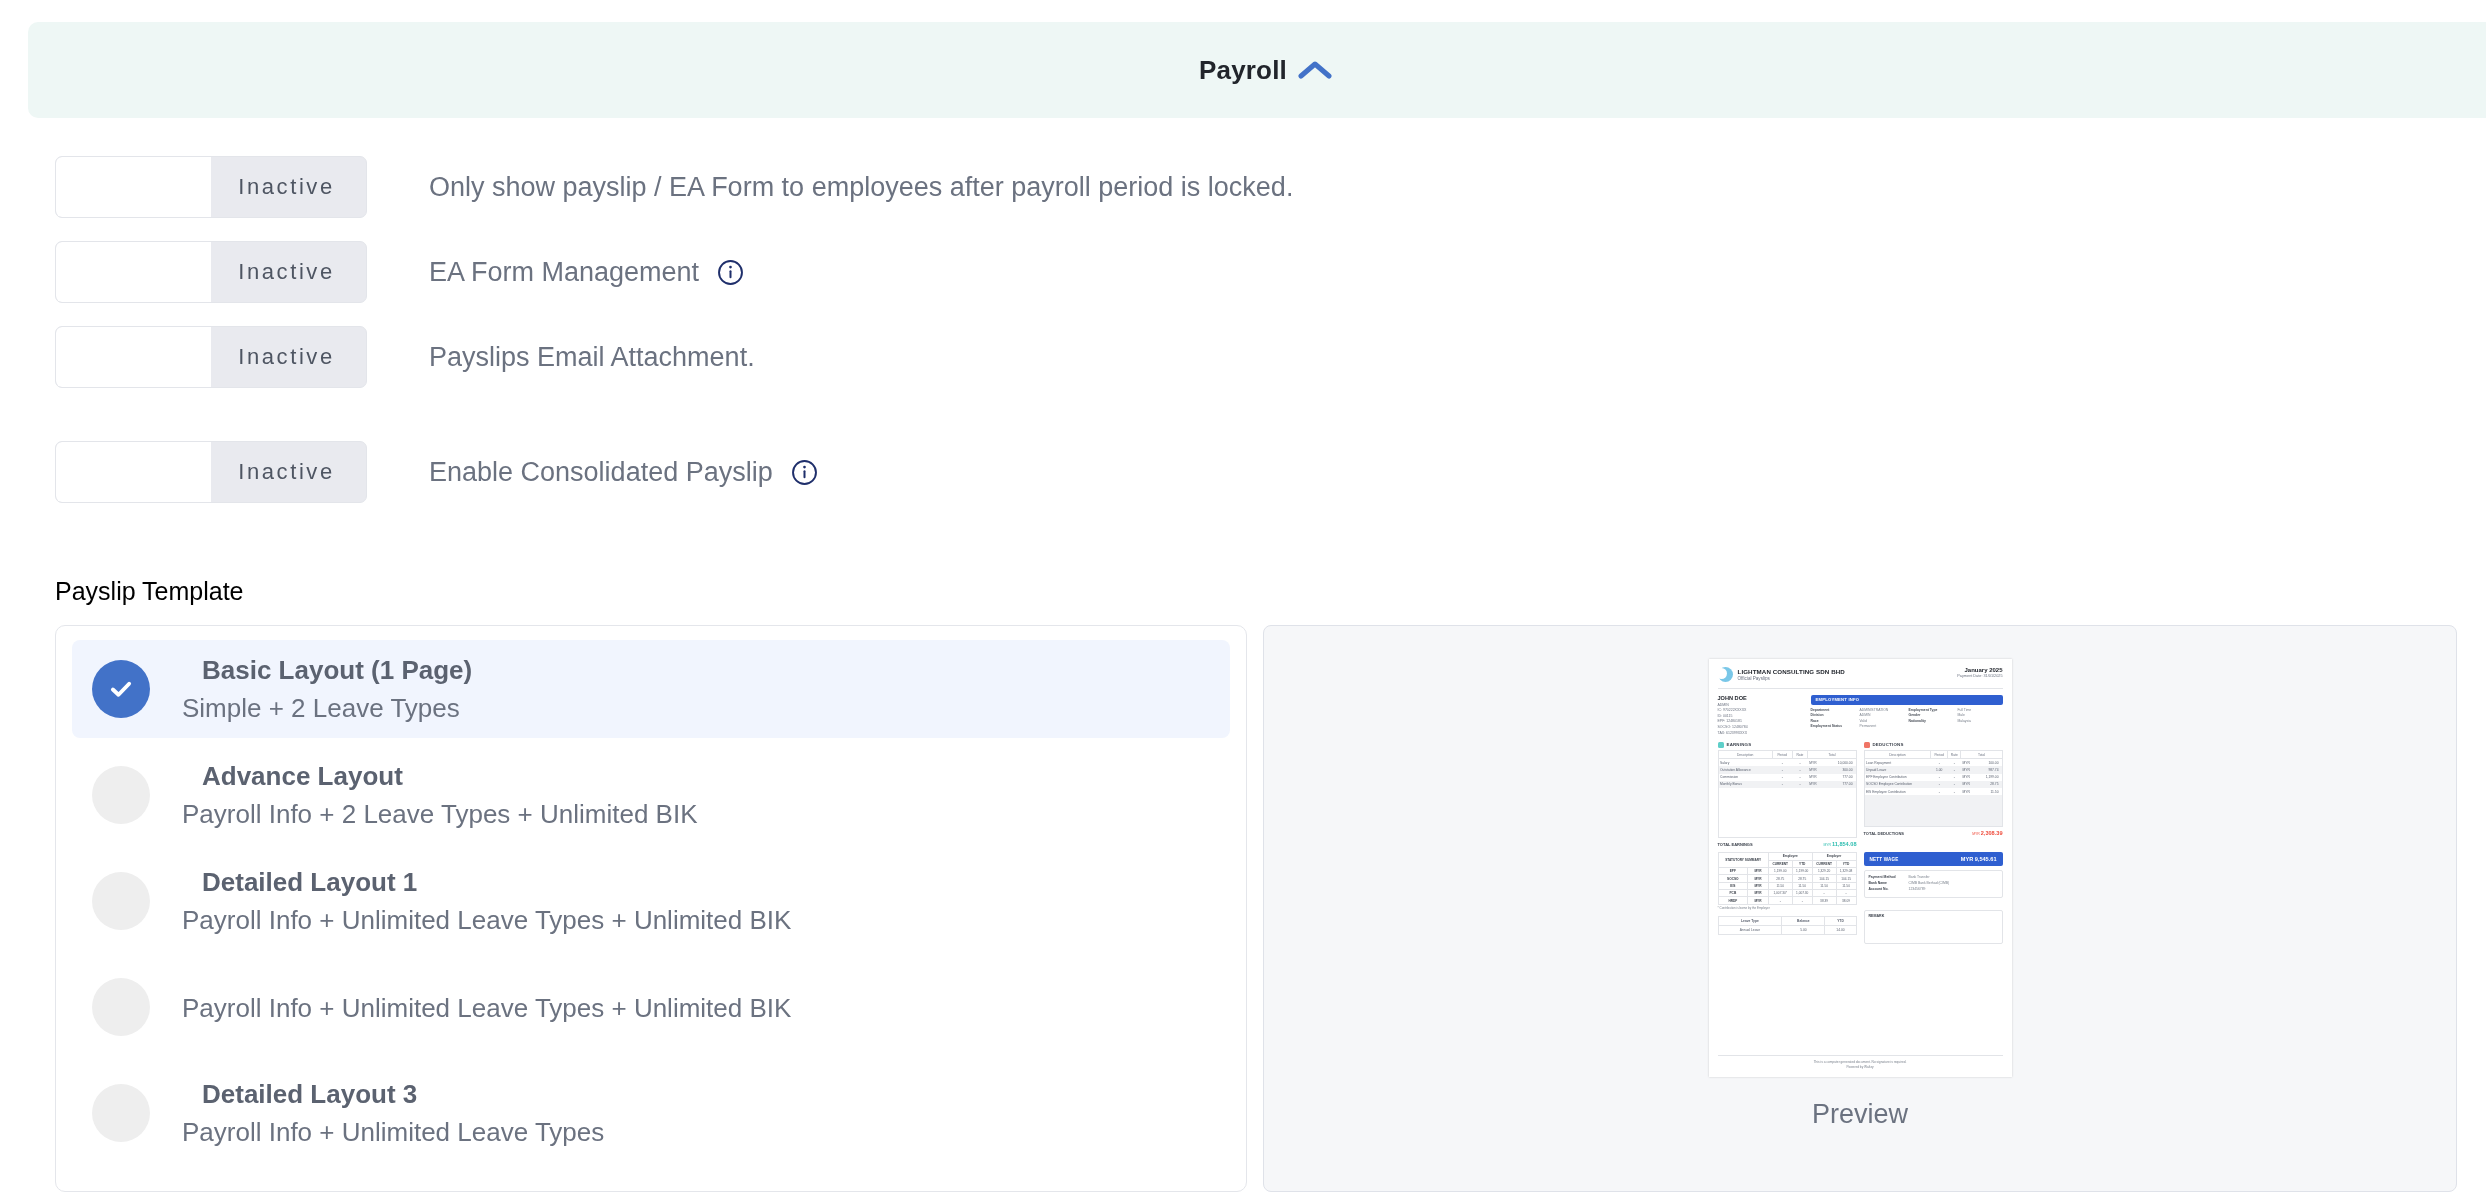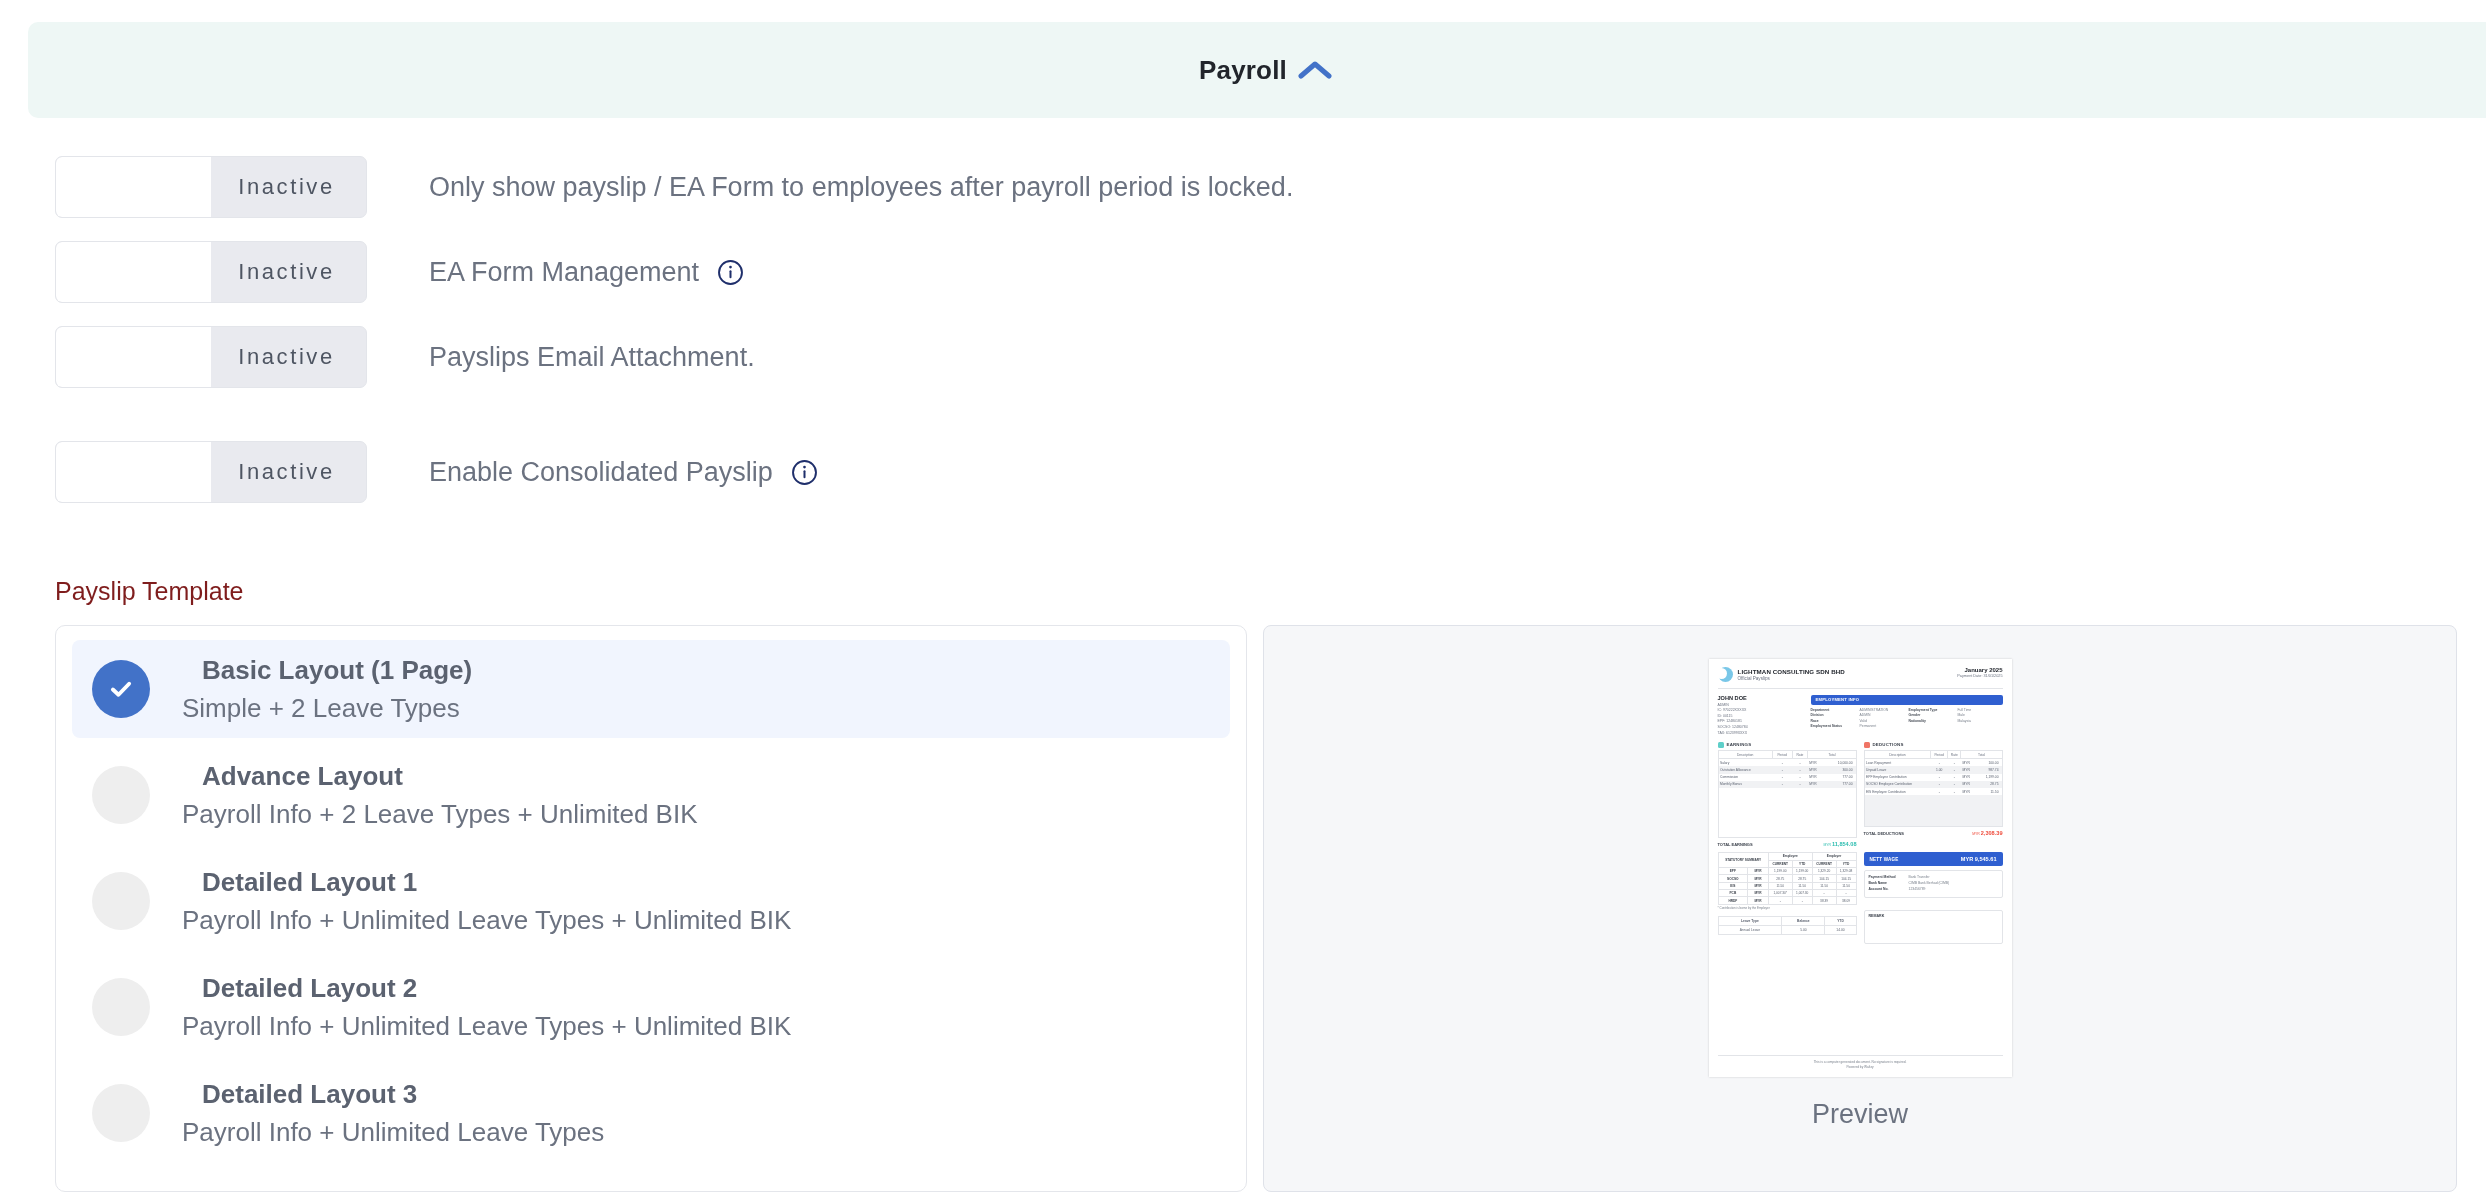--- a/index.html
+++ b/index.html
@@ -110,21 +110,21 @@
     cursor: pointer;
   }
   .info-icon svg { display: block; }
 
   
   .tmpl-label {
     position: absolute;
     left: 55px;
     top: 577px;
     font-size: 25px;
-    color: #7f1d1d;
+    color: #000000;
   }
 
   
   .options-panel {
     position: absolute;
     left: 55px;
     top: 625px;
     width: 1192px;
     height: 567px;
     border: 1px solid #e4e6eb;
@@ -424,21 +424,20 @@
         <div class="option-title">Detailed Layout 1</div>
         <div class="option-sub">Payroll Info + Unlimited Leave Types + Unlimited BIK</div>
       </div>
     </div>
 
     <div class="option-row">
       <div class="radio">
         
       </div>
       <div class="option-text">
-        <div class="option-title">Detailed Layout 2</div>
         <div class="option-sub">Payroll Info + Unlimited Leave Types + Unlimited BIK</div>
       </div>
     </div>
 
     <div class="option-row">
       <div class="radio">
         
       </div>
       <div class="option-text">
         <div class="option-title">Detailed Layout 3</div>

